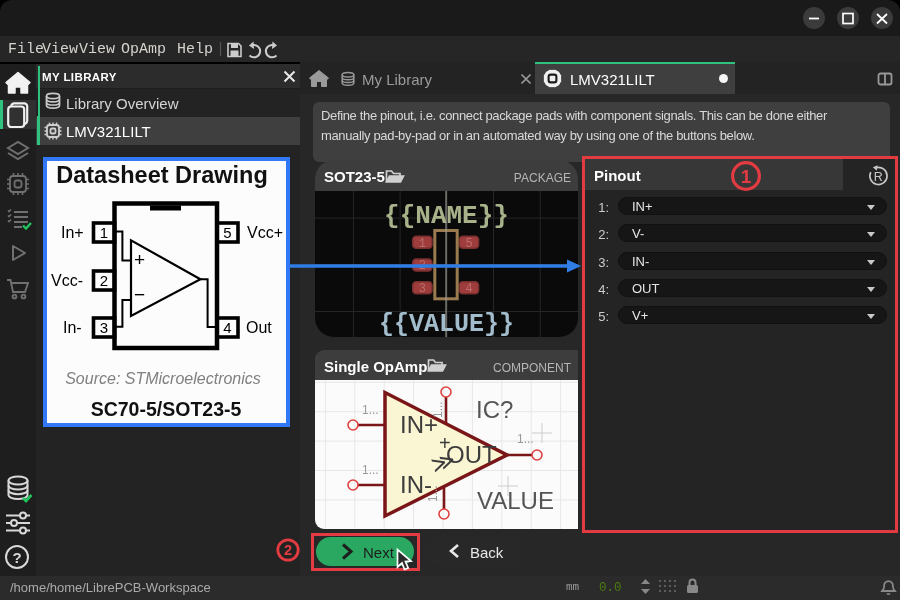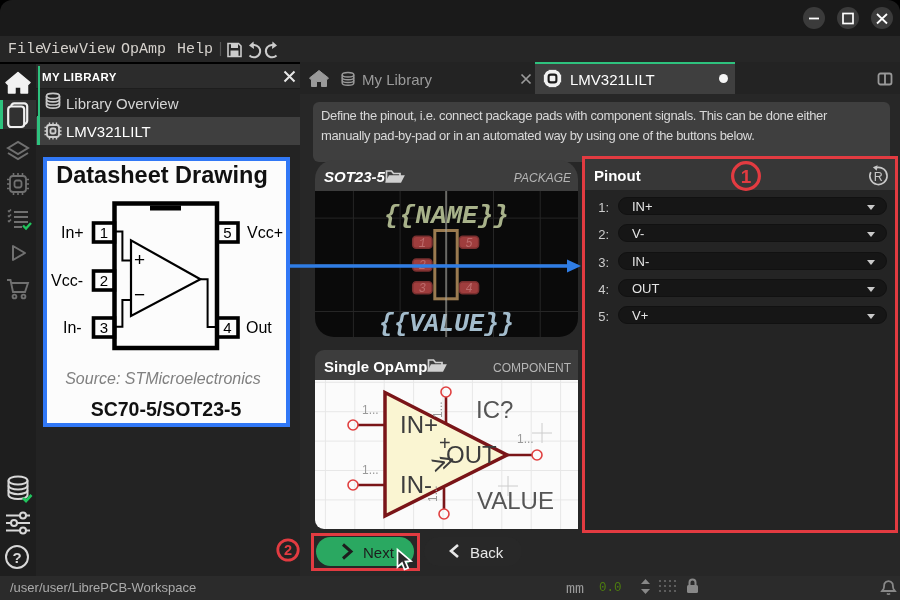--- a/index.html
+++ b/index.html
@@ -35,35 +35,35 @@
 
 
 #tabbar { position:absolute; left:300px; top:62px; width:600px; height:32px; background:#232323; }
 #tab2 { position:absolute; left:535px; top:62px; width:200px; height:32px; background:#3f3f3f; border-top:2px solid #2ec27e; }
 
 
 #content { position:absolute; left:300px; top:94px; width:600px; height:482px; background:#272727; }
 #infobox { position:absolute; left:313px; top:102px; width:577px; height:60px; background:#3f3f3f; border-radius:6px; color:#d8d8d8; font-size:13px; letter-spacing:-0.35px; line-height:20px; padding:4px 0 0 8px; white-space:nowrap; }
 
 
-#pkgpanel { position:absolute; left:315px; top:160px; width:263px; height:177px; border-radius:19px; overflow:hidden;font-style:italic; }
+#pkgpanel { position:absolute; left:315px; top:160px; width:263px; height:177px; border-radius:19px; overflow:hidden; }
 #pkghdr { position:absolute; left:0; top:0; width:263px; height:31px; background:#3d3d3d; }
 #pkgcanvas { position:absolute; left:0; top:31px; width:263px; height:146px; background:#0a0a0a; }
 
 
 #cmppanel { position:absolute; left:315px; top:350px; width:309px; height:179px; border-radius:9px; overflow:hidden; }
 #cmphdr { position:absolute; left:0; top:0; width:263px; height:30px; background:#3d3d3d; }
 #cmpcanvas { position:absolute; left:0; top:30px; width:263px; height:149px; background:#fbfbfb; }
 
 .panelttl { position:absolute; left:9px; top:8px; color:#fff; font-weight:bold; font-size:15px; }
 .paneltag { position:absolute; right:7px; top:11px; color:#b5b5b5; font-size:12px; }
 
 
 #pinout { position:absolute; left:582px; top:156px; width:316px; height:377px; background:#242424; border:3px solid #e23b41; }
-#pinhdr { position:absolute; left:585px; top:159px; width:310px; height:31px; background:#373737; }
+#pinhdr { position:absolute; left:585px; top:159px; width:258px; height:31px; background:#373737; }
 #pinhdr .t { position:absolute; left:9px; top:8px; color:#fff; font-weight:bold; font-size:15px; }
 .pinrow-label { position:absolute; color:#cccccc; font-size:13px; text-align:right; width:16px; }
 .pindrop { position:absolute; left:618px; width:269px; height:18px; background:#161616; border:1px solid #111; border-radius:10px; color:#e6e6e6; font-size:13px; padding:1px 0 0 13px; }
 .pindrop .arr { position:absolute; right:11px; top:6.5px; width:0; height:0; border-left:4.5px solid transparent; border-right:4.5px solid transparent; border-top:5.5px solid #c9c9c9; }
 
 
 #redrect { position:absolute; left:311px; top:533px; width:109px; height:38px; border:3px solid #e23b41; }
 #nextbtn { position:absolute; left:316px; top:537px; width:98px; height:29px; background:#2aa861; border-radius:15px; }
 #backbtn { position:absolute; left:424px; top:537px; width:98px; height:29px; background:#282828; border-radius:15px; color:#e8e8e8; font-size:15px; }
 
@@ -401,22 +401,22 @@
   <circle cx="12" cy="12" r="10.2" fill="none" stroke="#e23b41" stroke-width="2.8"></circle>
   <text x="12" y="17" text-anchor="middle" fill="#e23b41" font-size="14.5" font-weight="bold" font-family="Liberation Sans">2</text>
 </svg>
 
 <svg class="abs" style="left:393px; top:546px;" width="22" height="26">
   <path d="M4.5 3.5 L4.5 21 L9 17 L11.5 23.5 L15.2 22 L12.4 15.6 L18 15.1 Z" fill="#2a2a2a" stroke="#ffffff" stroke-width="1.7" stroke-linejoin="miter"></path>
 </svg>
 
 <div id="statusbar"></div>
 <div id="sbitems">
-  <span class="abs" style="left:10px; top:580px; font-size:13px; color:#ababab;">/user/user/LibrePCB-Workspace</span>
-  <span class="abs mono" style="left:566px; top:580.5px; font-size:15px; color:#9a9a9a;">mm</span>
+  <span class="abs" style="left:10px; top:580px; font-size:13px; color:#ababab;">/home/home/LibrePCB-Workspace</span>
+  <span class="abs mono" style="left:566px; top:580.5px; font-size:11px; color:#9a9a9a;">mm</span>
   <span class="abs mono" style="left:599px; top:580.5px; font-size:12.5px; color:#4d7c0f;">0.0</span>
   <svg class="abs" style="left:640px; top:578px;" width="12" height="18">
     <path d="M1 6 L5.5 1 L10 6 Z" fill="#888"></path>
     <path d="M1 11 L5.5 16 L10 11 Z" fill="#888"></path>
   </svg>
   <svg class="abs" style="left:658px; top:579px;" width="20" height="17" fill="#6a6a6a">
     <g>
     <circle cx="2" cy="2" r="1.1"></circle>
         <circle cx="7" cy="2" r="1.1"></circle>
         <circle cx="12" cy="2" r="1.1"></circle>

